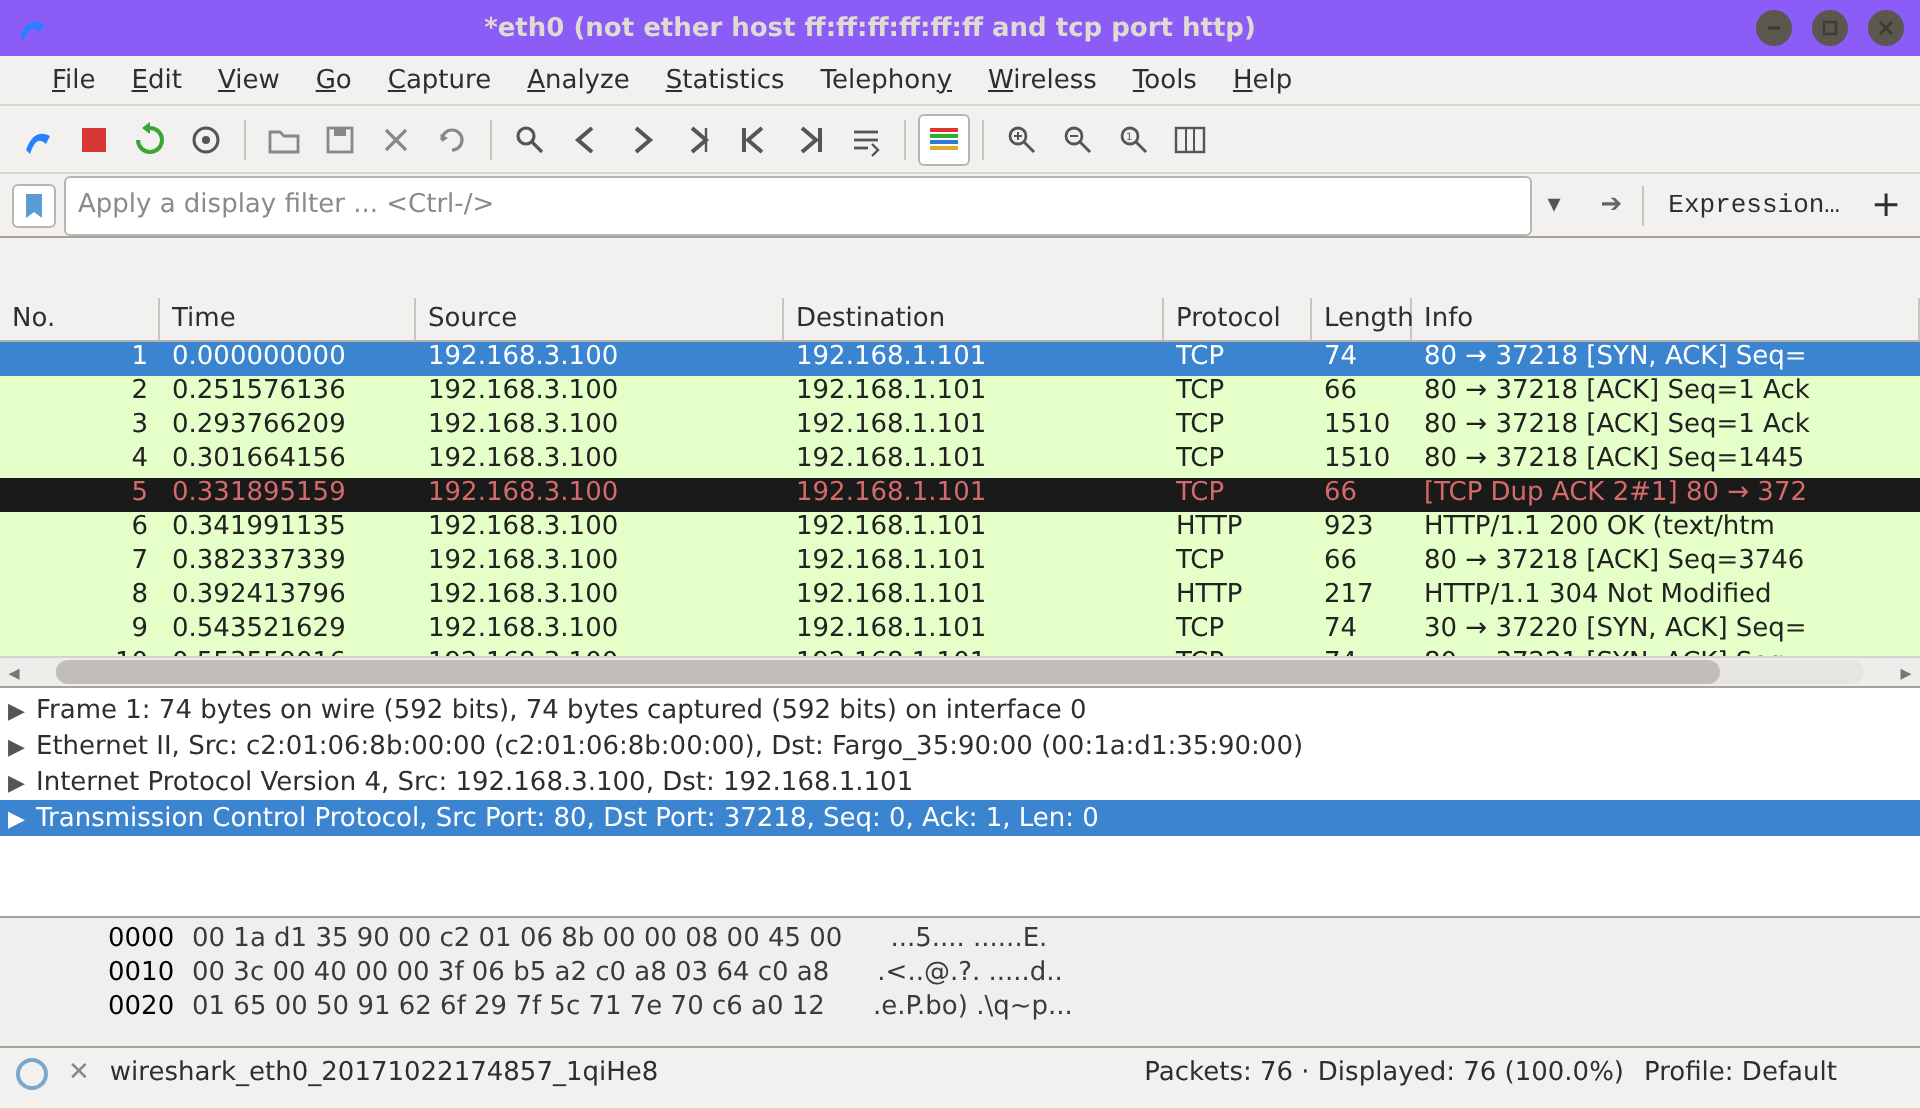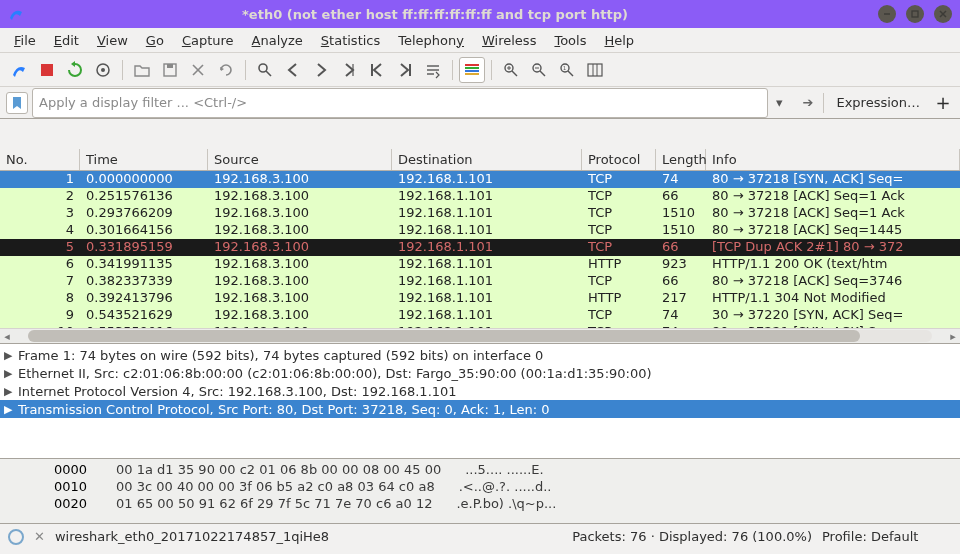--- a/index.html
+++ b/index.html
@@ -8,36 +8,36 @@
 
 
 .titlebar { height:28px; background:#8b5cf6; display:flex; align-items:center; padding:0 8px; color:#dfdbd2; }
 .titlebar .winicon { width:16px; height:16px; margin-right:8px; }
 .titlebar .title { flex:1; text-align:center; font-weight:bold; font-size:13px; color:#dfdbd2; margin-left:-40px}
 .titlebar .winbtns { display:flex; gap:10px; }
 .titlebar .winbtn { width:18px; height:18px; border-radius:9px; background:#5b574f; display:flex; align-items:center; justify-content:center; font-size:11px; color:#2b2a27; cursor:pointer;}
 .titlebar .winbtn svg { width:10px; height:10px;}
 
 
-.menubar { height:25px; background:#f2f1f0; display:flex; align-items:center; padding:0 6px; gap:2px; border-bottom:1px solid #d6d3cf;}
+.menubar { height:25px; background:#f2f1f0; display:flex; align-items:center; padding:0 18px; gap:2px; border-bottom:1px solid #d6d3cf;}
 .menubar .mi { padding:3px 8px; cursor:pointer; }
 .menubar .mi u { text-decoration:underline; }
 
 
 .toolbar { height:34px; background:#f2f1f0; display:flex; align-items:center; padding:0 6px; gap:2px; border-bottom:1px solid #d6d3cf;}
 .tbtn { width:26px; height:26px; display:flex; align-items:center; justify-content:center; border-radius:3px; cursor:pointer;}
 .tsep { width:1px; height:20px; background:#c9c5bf; margin:0 4px;}
 .tbtn svg { width:18px; height:18px; }
 
 
 .filterbar { height:32px; background:#f2f1f0; display:flex; align-items:center; padding:3px 6px; gap:4px; border-bottom:1px solid #a7a39c;}
 .ficon { width:22px; height:22px; border:1px solid #b9b5ae; border-radius:3px; display:flex; align-items:center; justify-content:center; background:#fff;}
 .finput { flex:1; height:26px; border:1px solid #b9b5ae; border-radius:3px; background:#fff; padding:14px 6px; font-size:13px; color:#888;}
 .finput::placeholder{color:#8a8a8a;}
-.fexpr { padding:0 8px; cursor:pointer;}
+.fexpr { padding:0 8px; cursor:pointer;font-family:Liberation Mono, monospace;}
 .fplus { width:22px; text-align:center; font-size:18px; cursor:pointer;}
 .farrow { padding:0 10px 0 4px; color:#555; }
 
 
 .plist { height:195px; background:#fff; display:flex; flex-direction:column; border-bottom:1px solid #a7a39c;margin-top:30px;}
 .phdr { display:flex; background:#f2f1f0; border-bottom:1px solid #b5b1aa; height:22px; }
 .phdr .col { border-right:1px solid #c9c5bf; padding:2px 6px; font-size:13px; display:flex; align-items:center;}
 .pbody { flex:1; overflow:hidden; }
 .prow { display:flex; height:17px; font-size:13px; white-space:nowrap;}
 .prow .col { padding:0 6px; overflow:hidden; }
@@ -56,21 +56,21 @@
 
 .details { height:115px; background:#fff; overflow:hidden; border-bottom:1px solid #a7a39c; padding:2px 0;}
 .drow { display:flex; align-items:center; height:18px; padding-left:4px; font-size:13px;}
 .drow .tri { width:14px; color:#555; font-size:11px;}
 .drow.sel { background:#3b84cf; color:#fff;}
 .drow.sel .tri { color:#fff;}
 
 
 .hexpane { height:65px; background:#efefed; overflow:hidden; border-bottom:1px solid #a7a39c; padding:2px 6px; font-size:13px; line-height:17px; color:#3a3a3a;}
 .hexpane .off { color:#000000; display:inline-block; width:42px;margin-left:48px;}
-.hexpane .hx { display:inline-block;margin-left:20px;}
+.hexpane .hx { display:inline-block;}
 .hexpane .asc { display:inline-block; margin-left:24px;}
 
 
 .statusbar { height:25px; background:#f2f1f0; display:flex; align-items:center; padding:0 8px; gap:10px; font-size:13px;}
 .statusbar .sfile{flex:1;}
 .statusbar .sprof{width:130px;}
 .statusbar .sicon{width:16px;height:16px;border:2px solid #7aa7cc; border-radius:8px; display:inline-block;}
 .statusbar .sclose{color:#888;}
 </style>
 </head>

